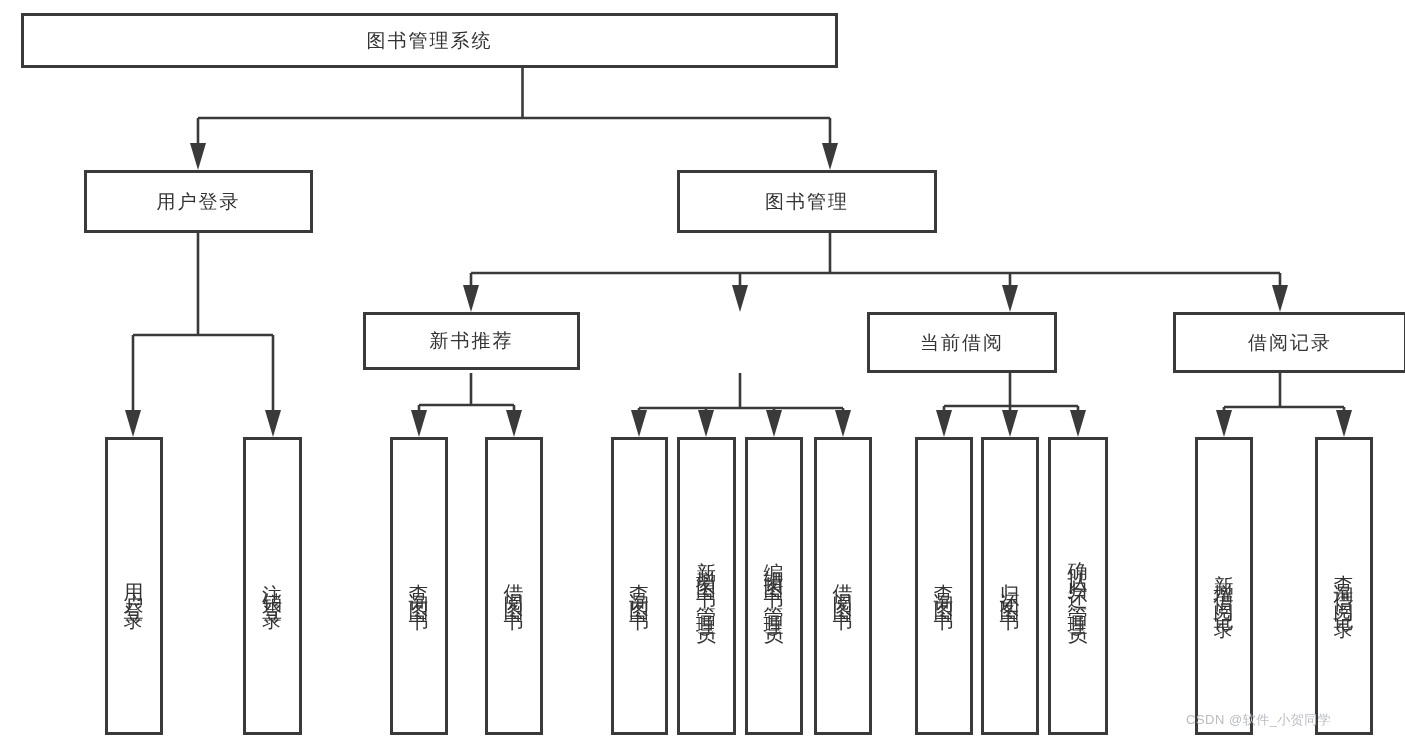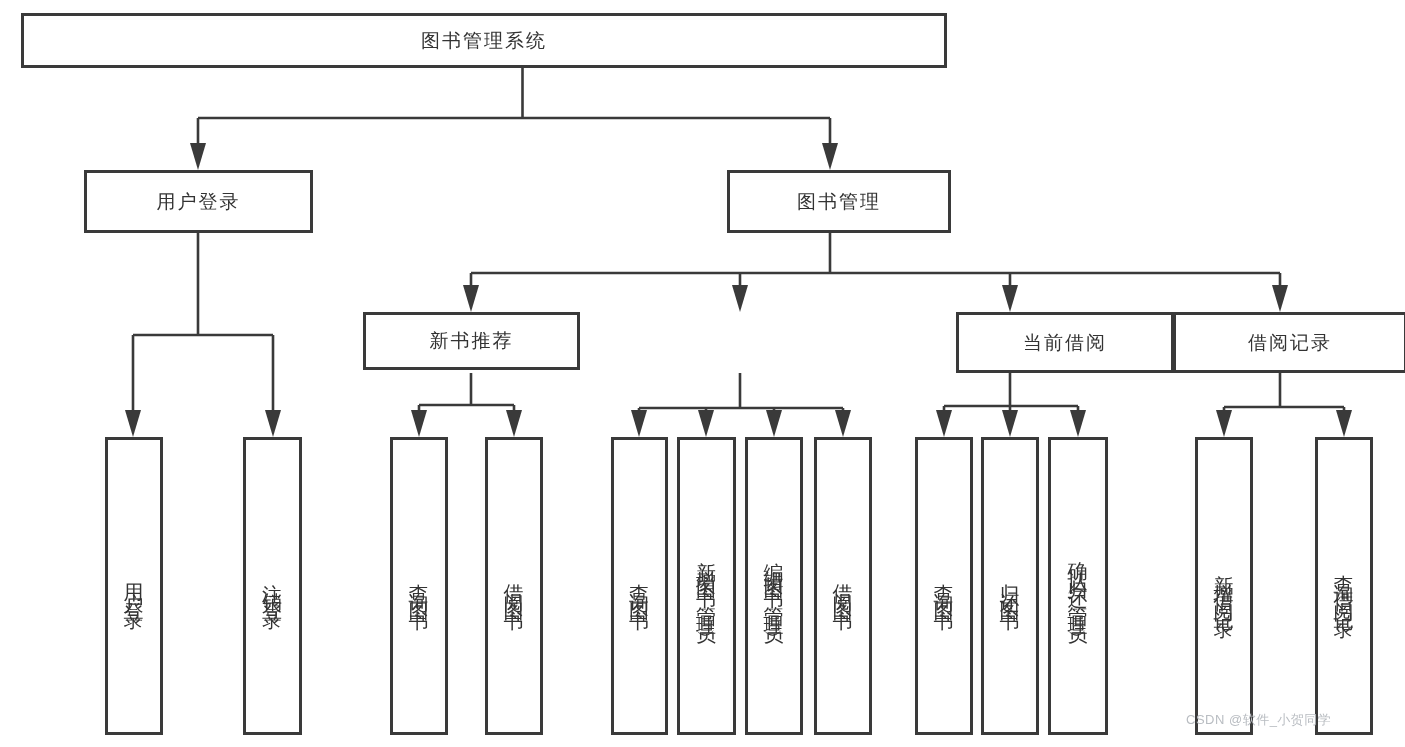--- a/index.html
+++ b/index.html
@@ -73,27 +73,27 @@
     <polygon points="698,410 714,410 706,437"></polygon>
     <polygon points="766,410 782,410 774,437"></polygon>
     <polygon points="835,410 851,410 843,437"></polygon>
     <polygon points="936,410 952,410 944,437"></polygon>
     <polygon points="1002,410 1018,410 1010,437"></polygon>
     <polygon points="1070,410 1086,410 1078,437"></polygon>
     <polygon points="1216,410 1232,410 1224,437"></polygon>
     <polygon points="1336,410 1352,410 1344,437"></polygon>
   </svg>
 
-  <div class="box h" style="left:21px;top:13px;width:926px;height:55px">图书管理系统</div>
+  <div class="box h" style="left:21px;top:13px;width:817px;height:55px">图书管理系统</div>
 
   <div class="box h" style="left:84px;top:170px;width:229px;height:63px">用户登录</div>
-  <div class="box h" style="left:727px;top:170px;width:224px;height:63px">图书管理</div>
+  <div class="box h" style="left:677px;top:170px;width:260px;height:63px">图书管理</div>
 
   <div class="box h" style="left:363px;top:312px;width:217px;height:58px">新书推荐</div>
-  <div class="box h" style="left:956px;top:312px;width:218px;height:61px">当前借阅</div>
+  <div class="box h" style="left:867px;top:312px;width:190px;height:61px">当前借阅</div>
   <div class="box h" style="left:1173px;top:312px;width:234px;height:61px">借阅记录</div>
 
   <div class="box v" style="left:105px;top:437px;width:58px;height:298px">用户登录</div>
   <div class="box v" style="left:243px;top:437px;width:59px;height:298px">注销登录</div>
 
   <div class="box v" style="left:390px;top:437px;width:58px;height:298px">查询图书</div>
   <div class="box v" style="left:485px;top:437px;width:58px;height:298px">借阅图书</div>
 
   <div class="box v" style="left:611px;top:437px;width:57px;height:298px">查询图书</div>
   <div class="box v" style="left:677px;top:437px;width:59px;height:298px">新增图书（管理员）</div>

